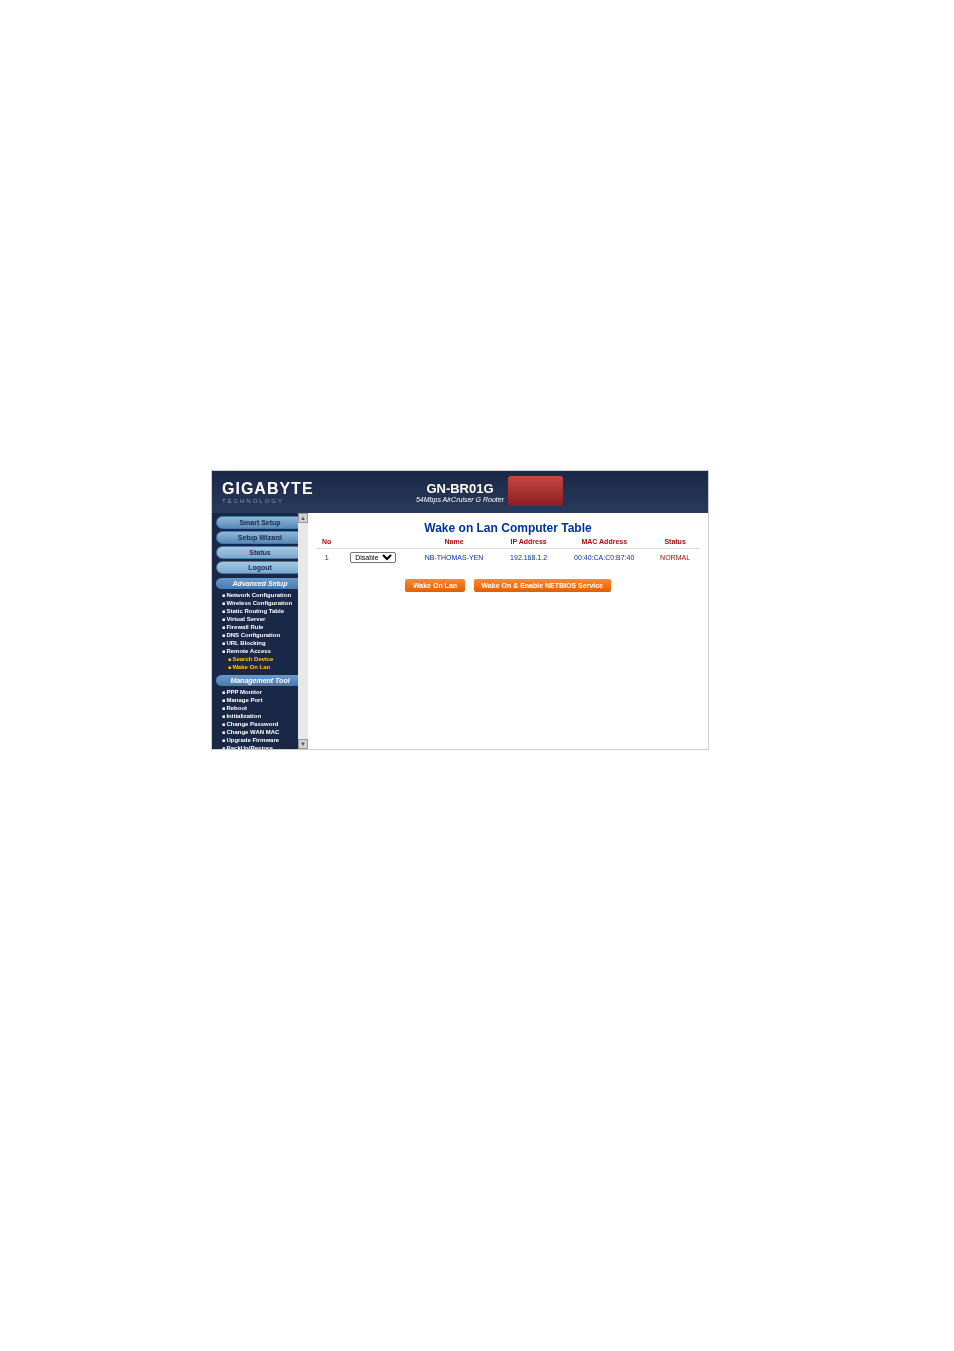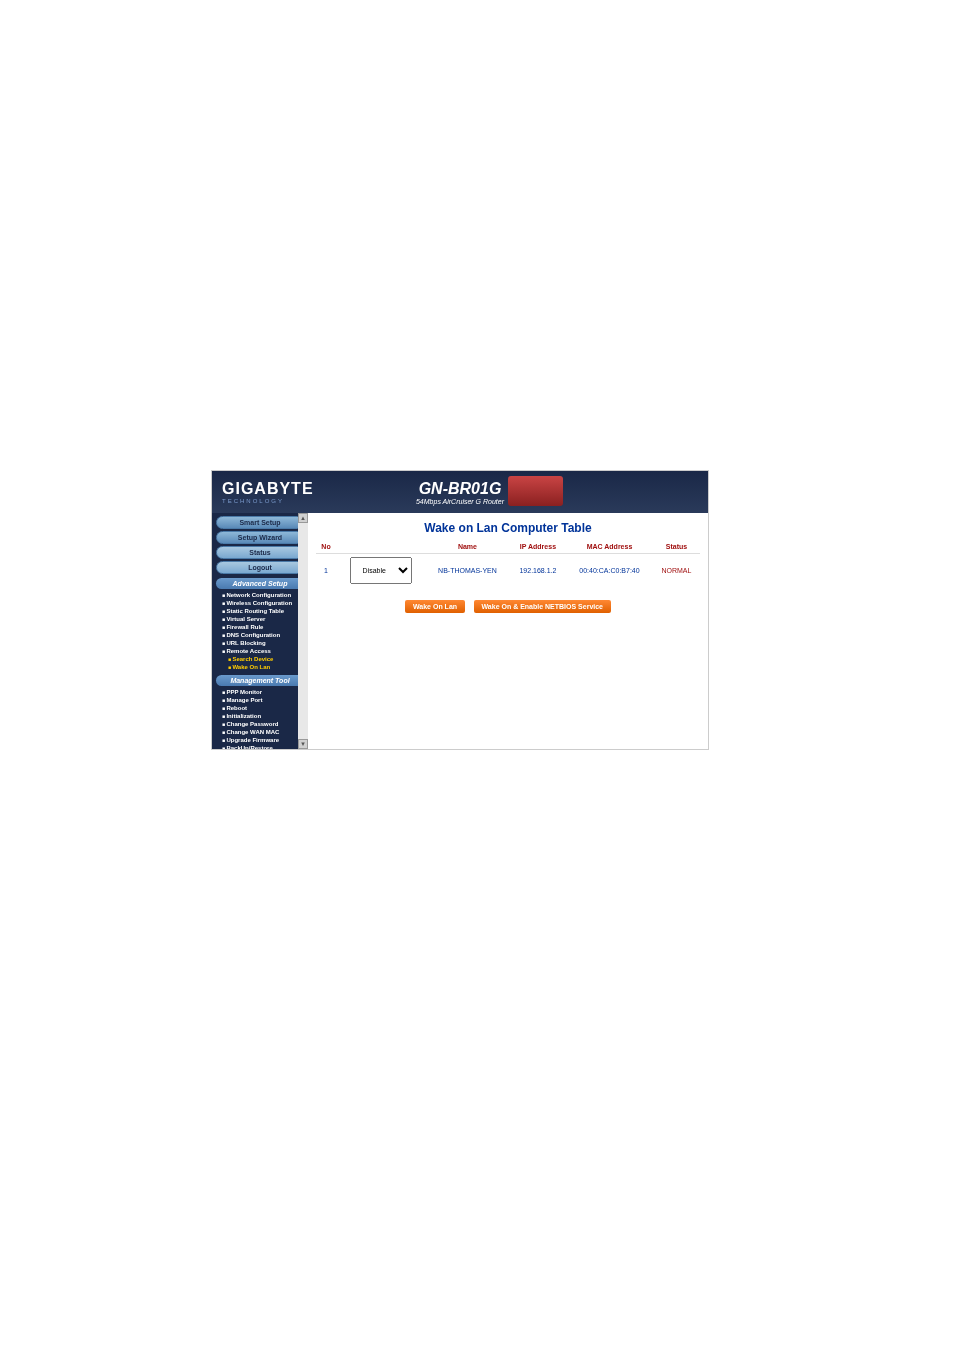--- a/index.html
+++ b/index.html
@@ -2,40 +2,40 @@
 <html><head>
   <meta charset="utf-8">
   <style>
     * { margin: 0; padding: 0; box-sizing: border-box; }
     body { font-family: Arial, sans-serif; background: #fff; width: 954px; height: 1351px; }
     .container { position: absolute; left: 211px; top: 470px; width: 498px; height: 280px; background: #ef4444; border: 1px solid #ccc; }
     .header { background: linear-gradient(to bottom, #1a2847, #2a3a5a); height: 42px; display: flex; align-items: center; padding: 0 10px; position: relative; }
     .logo { color: #fff; font-size: 16px; font-weight: bold; letter-spacing: 1px; }
     .logo-sub { color: #7a9acc; font-size: 6px; letter-spacing: 2px; display: block; }
     .product-badge { position: absolute; left: 50%; transform: translateX(-50%); text-align: center; color: #fff; }
-    .product-name { font-style: italic; font-weight: bold; font-size: 16px; }
+    .product-name { font-weight: bold; font-size: 13px; }
     .product-sub { font-size: 7px; font-style: italic; }
     .router-img { position: absolute; right: 145px; width: 55px; height: 30px; background: linear-gradient(to bottom, #c94444, #8a2020); border-radius: 3px; top: 5px; }
     .main { display: flex; height: calc(100% - 42px); }
     .sidebar { width: 96px; background: #1a2847; padding: 3px 4px; overflow-y: auto; position: relative; }
     .scrollbar { position: absolute; right: 0; top: 0; width: 10px; height: 100%; background: #e8e8e8; }
     .scroll-arrow { width: 10px; height: 10px; background: #d0d0d0; border: 1px solid #999; font-size: 7px; text-align: center; line-height: 8px; color: #555; }
     .pill-btn { background: linear-gradient(to bottom, #8eb8d8, #5a8ab8); color: #1a2847; font-size: 7px; font-weight: bold; text-align: center; padding: 2px 4px; border-radius: 8px; margin-bottom: 2px; cursor: pointer; border: 1px solid #4a7aa8; }
     .pill-btn.alt { background: linear-gradient(to bottom, #a8c8e0, #7aa8d0); }
     .section-header { background: linear-gradient(to bottom, #6a9acc, #4a7ab0); color: #fff; font-size: 7px; font-weight: bold; font-style: italic; text-align: center; padding: 2px; border-radius: 8px; margin: 4px 0 2px; }
     .nav-item { color: #fff; font-size: 6px; font-weight: bold; padding: 1px 0 1px 6px; cursor: pointer; }
     .nav-item::before { content: "■ "; font-size: 5px; }
     .nav-sub { color: #ffcc00; font-size: 6px; font-weight: bold; padding: 1px 0 1px 12px; cursor: pointer; }
     .nav-sub::before { content: "■ "; font-size: 5px; }
     .content { flex: 1; background: #fff; padding: 8px; }
-    .page-title { color: #003399; font-size: 12px; font-weight: bold; text-align: center; margin-bottom: 5px; }
+    .page-title { color: #003399; font-size: 12px; font-weight: bold; text-align: center; }
     table { width: 100%; border-collapse: collapse; font-size: 7px; }
     th { color: #a01010; font-weight: bold; padding: 3px; text-align: center; border-bottom: 1px solid #ddd; }
     td { padding: 3px; text-align: center; color: #003399; font-size: 7px; }
-    td select { font-size: 7px; padding: 8px; }
+    td select { font-size: 7px; padding: 0; }
     .btn-row { text-align: center; margin-top: 8px; }
     .action-btn { background: linear-gradient(to bottom, #ff8833, #e06000); color: #fff; font-size: 7px; font-weight: bold; padding: 3px 8px; border: none; border-radius: 2px; margin: 0 2px; cursor: pointer; }
   </style>
 </head>
 <body>
 
 <div class="container">
   <div class="header">
     <div>
       <span class="logo">GIGABYTE</span>

